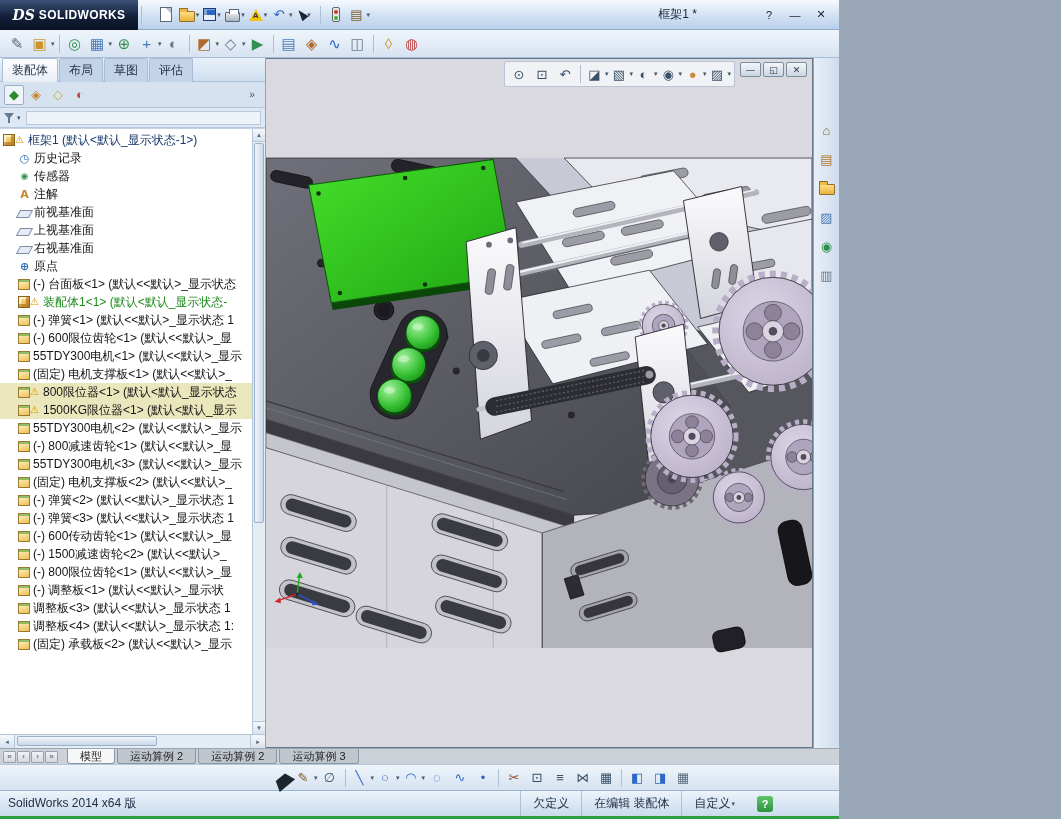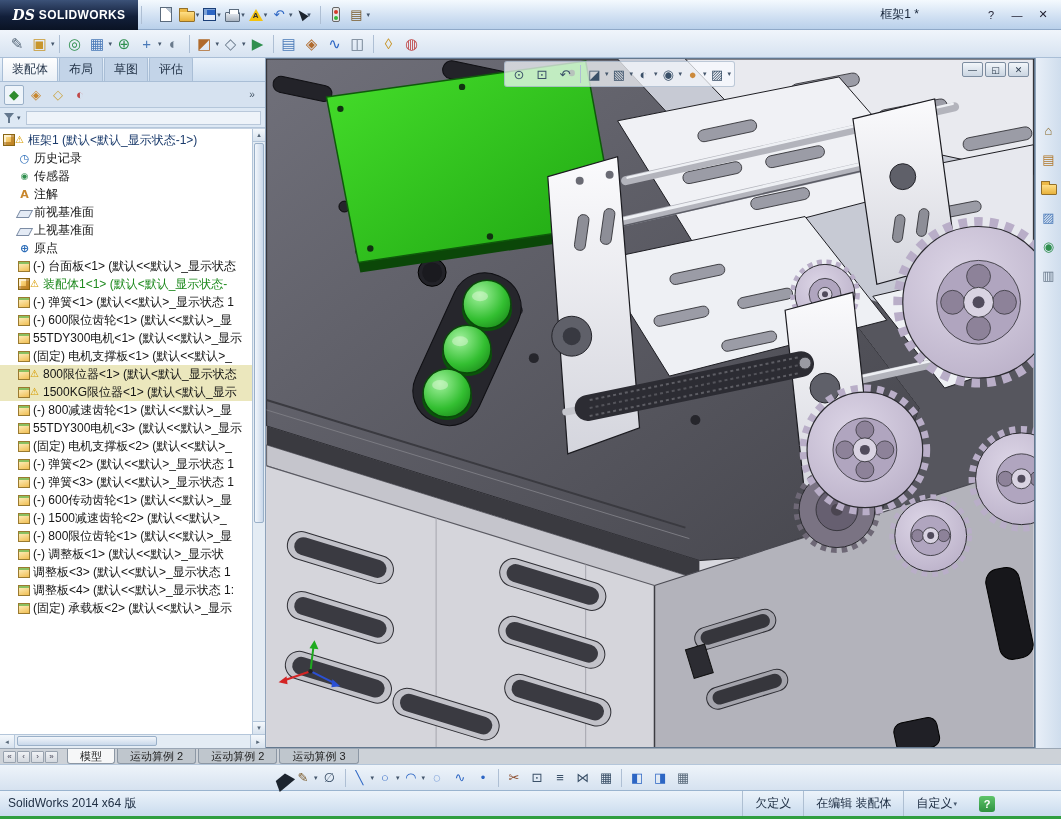--- a/index.html
+++ b/index.html
@@ -1,17 +1,17 @@
 <!DOCTYPE html>
 <html><head>
 <meta charset="utf-8">
 <style>
   *{box-sizing:border-box;margin:0;padding:0}
   html,body{background:#9aa7b8}
-  #app{position:relative;width:1061px;height:819px;background:#14b8a6;overflow:hidden;
+  #app{position:relative;width:839px;height:819px;background:#14b8a6;overflow:hidden;
        font-family:"Liberation Sans","DejaVu Sans",sans-serif;font-size:12px;color:#1a1a1a;cursor:default}
 
   
   #titlebar{height:30px;display:flex;align-items:center;background:linear-gradient(#f4f9fe,#d2e1f3 55%,#b9d0ea);border-bottom:1px solid #8fa9c8}
   .logo{width:138px;height:30px;flex:none;display:flex;align-items:center;justify-content:center;gap:4px;
         background:linear-gradient(#3c5278,#121f3a 55%,#0a1324);color:#fff}
   .logo-ds{font:italic bold 14px "DejaVu Serif",serif}
   .logo-sw{font-weight:bold;font-size:12px;letter-spacing:.4px}
   #menubar{display:flex;margin-left:4px}
   .menu-item{padding:3px 8px;border-radius:2px;color:#141e2c}
@@ -40,21 +40,21 @@
   .k-stoplight{width:8px;height:15px;background:#e6e6e6;border:1px solid #666;border-radius:2px;position:relative}
   .k-stoplight::before{content:"";position:absolute;left:1.5px;top:1.5px;width:4px;height:4px;border-radius:50%;background:#d43a2a}
   .k-stoplight::after{content:"";position:absolute;left:1.5px;bottom:1.5px;width:4px;height:4px;border-radius:50%;background:#35b83a}
 
   
   #toolbar2{height:28px;display:flex;align-items:center;gap:1px;padding:0 6px;background:linear-gradient(#f0f5fb,#d7e3f1);border-bottom:1px solid #a9bed6}
 
   
   #main{display:flex;height:690px}
   #leftpanel{width:266px;flex:none;display:flex;flex-direction:column;background:#dbe6f3;border-right:1px solid #8fa3ba}
-  #cmdtabs{height:24px;display:flex;align-items:flex-end;padding-left:2px;background:linear-gradient(#e9f1fa,#cfdff0);border-bottom:1px solid #a9bed6}
+  #cmdtabs{height:24px;display:flex;align-items:center;padding-left:2px;background:linear-gradient(#e9f1fa,#cfdff0);border-bottom:1px solid #a9bed6}
   .ctab{padding:3px 9px;font-size:12px;color:#25354a;border:1px solid #a9bed6;border-bottom:none;background:#c3d4e8;margin-right:1px;border-radius:2px 2px 0 0}
   .ctab.active{background:linear-gradient(#fefefe,#e9eff6)}
   #mgrbar{height:26px;display:flex;align-items:center;padding:0 4px;background:#d6e2f0;border-bottom:1px solid #b4c6da}
   #mgricons{display:flex;gap:2px}
   .mbtn{width:20px;height:20px;display:flex;align-items:center;justify-content:center;font-size:13px;border:1px solid transparent;border-radius:2px}
   .mbtn.active{border:1px solid #9ab0c8;background:#eef4fa}
   #expandbtn{margin-left:auto;width:18px;text-align:center;font-size:10px;color:#456}
   #filterrow{height:20px;display:flex;align-items:center;background:#dde8f4;border-bottom:1px solid #b4c6da;padding:0 4px}
   .funnel{position:relative;width:12px;height:13px}
   .funnel::before{content:"";position:absolute;left:0;top:2px;border-left:5px solid transparent;border-right:5px solid transparent;border-top:6px solid #64788e}
@@ -283,20 +283,24 @@
             </div>
             <div class="trow">
               <span class="ti ti-plane"></span>
               <span class="tlabel">前视基准面</span>
             </div>
             <div class="trow">
               <span class="ti ti-plane"></span>
               <span class="tlabel">上视基准面</span>
             </div>
             <div class="trow">
+              <span class="ti ti-plane"></span>
+              <span class="tlabel">右视基准面</span>
+            </div>
+            <div class="trow">
               <span class="ti ti-origin">⊕</span>
               <span class="tlabel">原点</span>
             </div>
             <div class="trow">
               <span class="ti ti-part"></span>
               <span class="tlabel">(-) 台面板&lt;1&gt; (默认&lt;&lt;默认&gt;_显示状态</span>
             </div>
             <div class="trow">
               <span class="ti ti-assembly"></span>
               <span class="warn">⚠</span>
@@ -320,20 +324,24 @@
             </div>
             <div class="trow sel">
               <span class="ti ti-part"></span>
               <span class="warn">⚠</span>
               <span class="tlabel">800限位器&lt;1&gt; (默认&lt;默认_显示状态</span>
             </div>
             <div class="trow sel">
               <span class="ti ti-part"></span>
               <span class="warn">⚠</span>
               <span class="tlabel">1500KG限位器&lt;1&gt; (默认&lt;默认_显示</span>
+            </div>
+            <div class="trow">
+              <span class="ti ti-part"></span>
+              <span class="tlabel">55TDY300电机&lt;2&gt; (默认&lt;&lt;默认&gt;_显示</span>
             </div>
             <div class="trow">
               <span class="ti ti-part"></span>
               <span class="tlabel">(-) 800减速齿轮&lt;1&gt; (默认&lt;&lt;默认&gt;_显</span>
             </div>
             <div class="trow">
               <span class="ti ti-part"></span>
               <span class="tlabel">55TDY300电机&lt;3&gt; (默认&lt;&lt;默认&gt;_显示</span>
             </div>
             <div class="trow">

